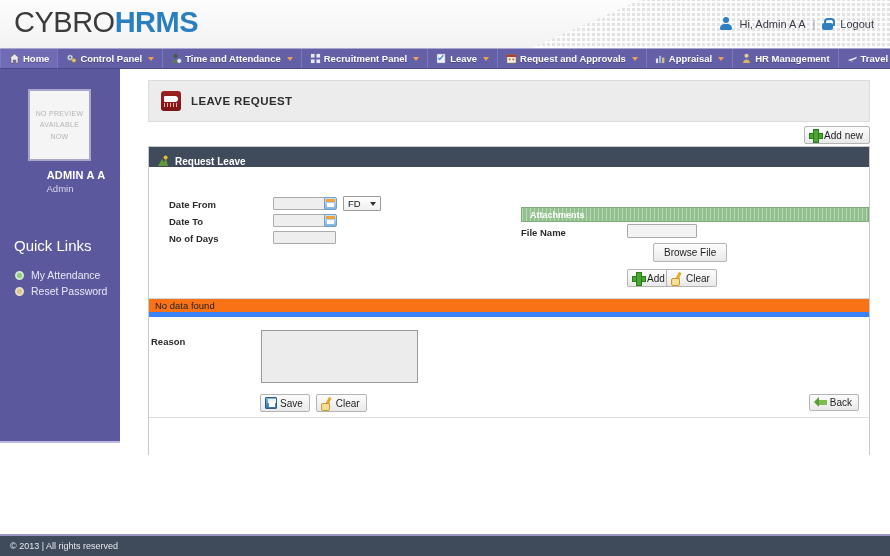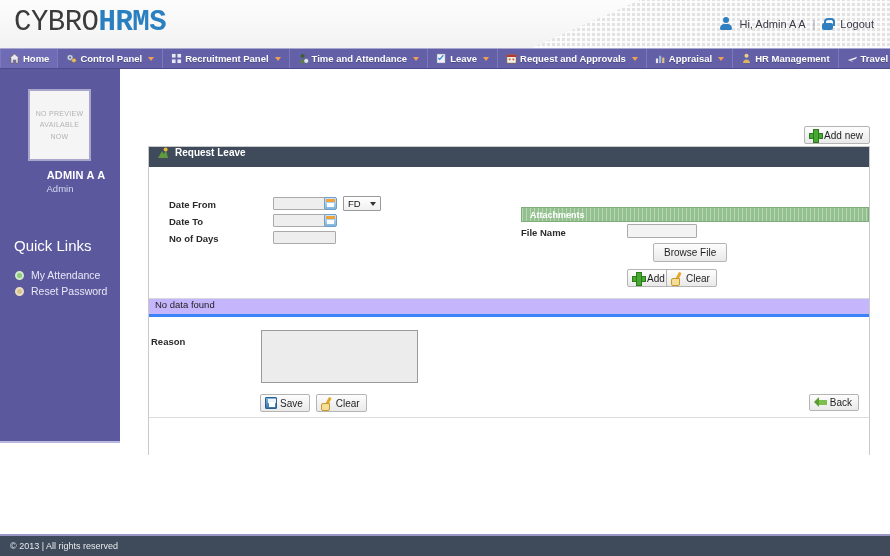--- a/index.html
+++ b/index.html
@@ -27,21 +27,21 @@
   }
   .header-white {
     position:absolute; top:0; left:0; width:640px; height:48px;
     background: linear-gradient(#fdfdfd,#f2f2f2);
     -webkit-clip-path: polygon(0 0, 100% 0, 83% 100%, 0 100%);
     clip-path: polygon(0 0, 100% 0, 83% 100%, 0 100%);
   }
   .logo {
     position:absolute; left:14px; top:6px;
     font-size:29px; letter-spacing:-0.5px;
-    font-family:Liberation Mono, monospace;
+    font-family:Liberation Sans, sans-serif;
   }
   .logo .c1 { color:#3b3b3b; font-weight:400; }
   .logo .c2 { color:#2a7fc0; font-weight:700; }
 
   .hdr-right {
     position:absolute; right:16px; top:17px;
     font-size:11px; color:#3a3a48; display:flex; align-items:center; gap:7px;
   }
   .hdr-right .sep { color:#9a9aa8; }
   .ico-user {
@@ -167,21 +167,21 @@
   .ico-plus { width:12px;height:12px; position:relative; display:inline-block; flex:none;}
   .ico-plus::before{content:"";position:absolute;left:0;top:4px;width:12px;height:4px;background:#49a832;border:1px solid #2d7a1c;}
   .ico-plus::after{content:"";position:absolute;left:4px;top:0;width:4px;height:12px;background:#49a832;border:1px solid #2d7a1c;}
 
   .panel {
     position:absolute; left:28px; top:77px; width:722px; height:309px;
     border:1px solid #c9c9c9; background:#ffffff;
   }
   .panel-head {
     height:20px; background:#3f4b5b;
-    display:flex; align-items:flex-start; gap:6px; padding-left:8px;
+    display:flex; align-items:flex-end; gap:6px; padding-left:8px;
     font-size:10px; font-weight:bold; color:#ffffff;
   }
   .ico-leafman { width:12px;height:12px;display:inline-block;flex:none;}
 
   .panel-body { position:relative; height:100%; background:#fff; }
 
   .frm-label {
     position:absolute; font-size:9.5px; font-weight:bold; color:#2b2b2b;
   }
   .fld {
@@ -216,22 +216,22 @@
   .attach-head {
     position:absolute; left:372px; top:40px; width:348px; height:15px;
     background:#93c08f; border:1px solid #7fae7a;
     background-image: repeating-linear-gradient(90deg, rgba(255,255,255,.35) 0 1px, transparent 1px 4px);
     display:flex; align-items:center; padding-left:8px;
     font-size:9px; font-weight:bold; color:#ffffff;
   }
 
   .nodata {
     position:absolute; left:0; top:131px; width:100%; height:19px;
-    background:#c4b5fd; border-top:1px solid #d3d9de; border-bottom:3px solid #3b82f6;
-    font-size:9.5px; color:#222; display:flex; align-items:flex-start; padding-left:6px;
+    background:#f97316; border-top:1px solid #d3d9de; border-bottom:5px solid #3b82f6;
+    font-size:9.5px; color:#222; display:flex; align-items:center; padding-left:6px;
   }
 
   .textarea {
     position:absolute; left:112px; top:163px; width:157px; height:53px;
     background:#ececec; border:1px solid #9a9a9a;
   }
 
   .footer-sep {
     position:absolute; left:0; top:250px; width:100%; height:1px; background:#dcdcdc;
   }
@@ -295,38 +295,38 @@
             <circle cx="4.5" cy="5" r="1.2" fill="#6360a8"></circle>
             <circle cx="8.6" cy="8" r="2.4" fill="#e2c27a" stroke="#8a6a20" stroke-width=".6"></circle>
           </svg>
       </span>
       <span>Control Panel</span>
       <span class="caret"></span>
     </div>
     <div class="nav-item">
       <span class="nav-ico">
         <svg viewBox="0 0 12 12" width="11" height="11">
+            <circle cx="5" cy="3.2" r="2.2" fill="#3f5e33"></circle>
+            <path d="M1.4 11c0-2.4 1.7-4 3.6-4s3.6 1.6 3.6 4z" fill="#5b7f46"></path>
+            <circle cx="9" cy="8.6" r="2.6" fill="#dfe6ef" stroke="#50606f" stroke-width=".6"></circle>
+          </svg>
+      </span>
+      <span>Time and Attendance</span>
+      <span class="caret"></span>
+    </div>
+    <div class="nav-item">
+      <span class="nav-ico">
+        <svg viewBox="0 0 12 12" width="11" height="11">
             <rect x="1" y="1" width="4" height="4" fill="#e8e8f2"></rect>
             <rect x="7" y="1" width="4" height="4" fill="#e8e8f2"></rect>
             <rect x="1" y="7" width="4" height="4" fill="#e8e8f2"></rect>
             <rect x="7" y="7" width="4" height="4" fill="#e8e8f2"></rect>
           </svg>
       </span>
       <span>Recruitment Panel</span>
-      <span class="caret"></span>
-    </div>
-    <div class="nav-item">
-      <span class="nav-ico">
-        <svg viewBox="0 0 12 12" width="11" height="11">
-            <circle cx="5" cy="3.2" r="2.2" fill="#3f5e33"></circle>
-            <path d="M1.4 11c0-2.4 1.7-4 3.6-4s3.6 1.6 3.6 4z" fill="#5b7f46"></path>
-            <circle cx="9" cy="8.6" r="2.6" fill="#dfe6ef" stroke="#50606f" stroke-width=".6"></circle>
-          </svg>
-      </span>
-      <span>Time and Attendance</span>
       <span class="caret"></span>
     </div>
     <div class="nav-item">
       <span class="nav-ico">
         <svg viewBox="0 0 12 12" width="11" height="11">
             <rect x="1" y="1" width="9" height="10" fill="#f2f2f8" stroke="#6a6a9a" stroke-width=".6"></rect>
             <path d="M2.5 5.5l1.5 1.6 4-4.6" stroke="#3a8fd0" stroke-width="1.4" fill="none"></path>
           </svg>
       </span>
       <span>Leave</span>
@@ -388,20 +388,24 @@
     </div>
     <div class="ql two">
       <span class="bullet tan"></span>
       <span>Reset Password</span>
     </div>
   </div>
   <div class="collapse-tab">‹</div>
 
   <div class="main">
 
+    <div class="page-title-bar">
+      <span class="pt-icon"></span>
+      <span class="pt-text">LEAVE REQUEST</span>
+    </div>
 
     <div class="addnew-wrap">
       <button class="btn">
         <span class="ico-plus"></span>
         <span>Add new</span>
       </button>
     </div>
 
     <div class="panel">
       <div class="panel-head">

